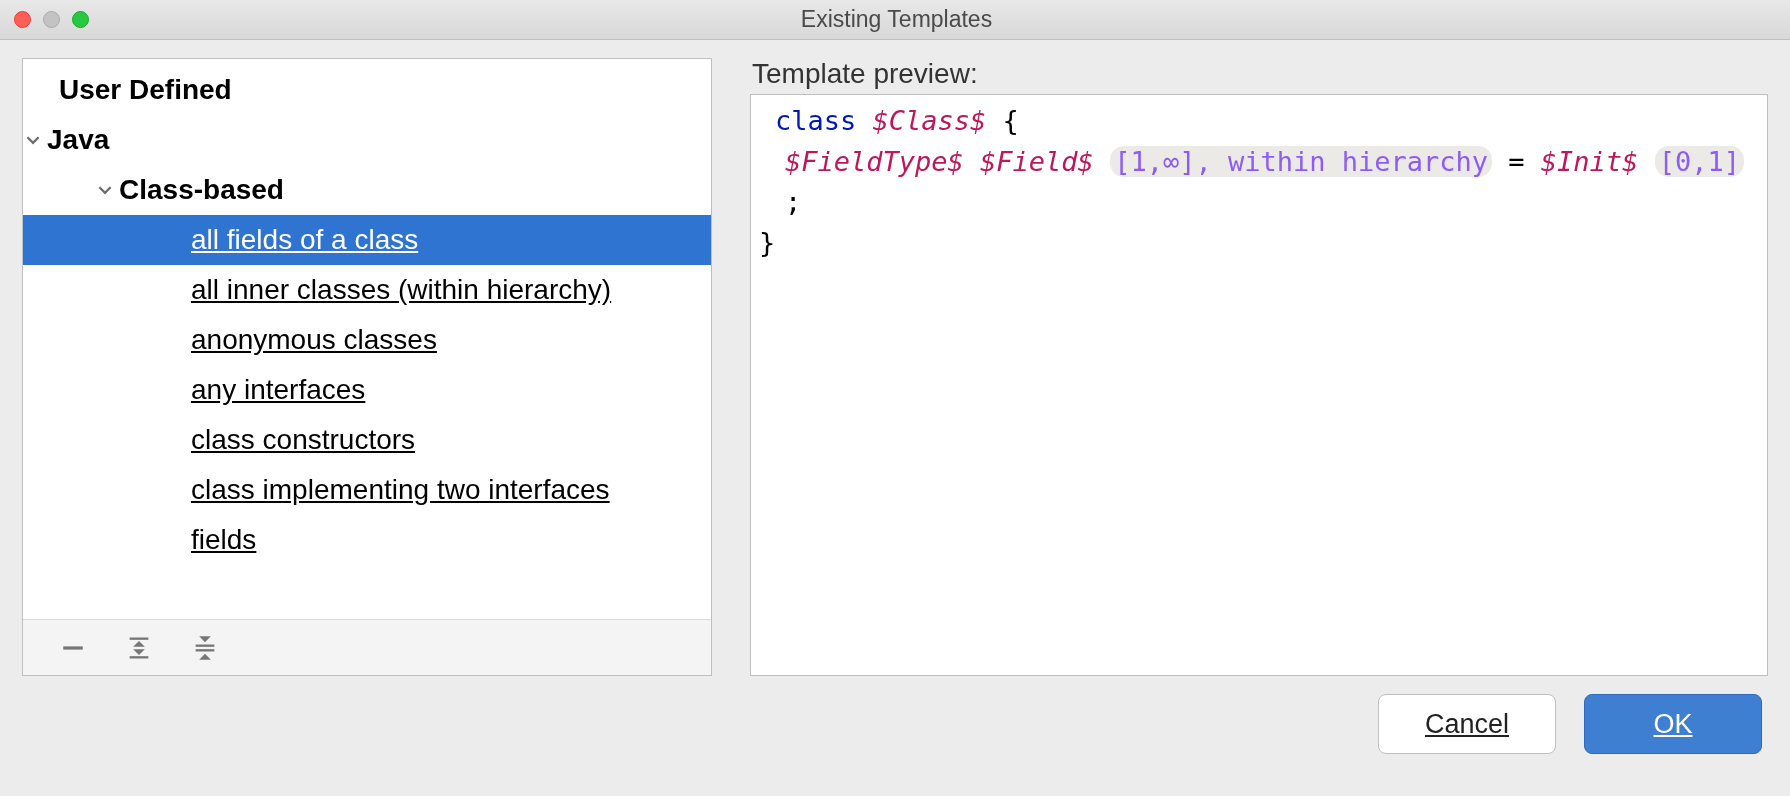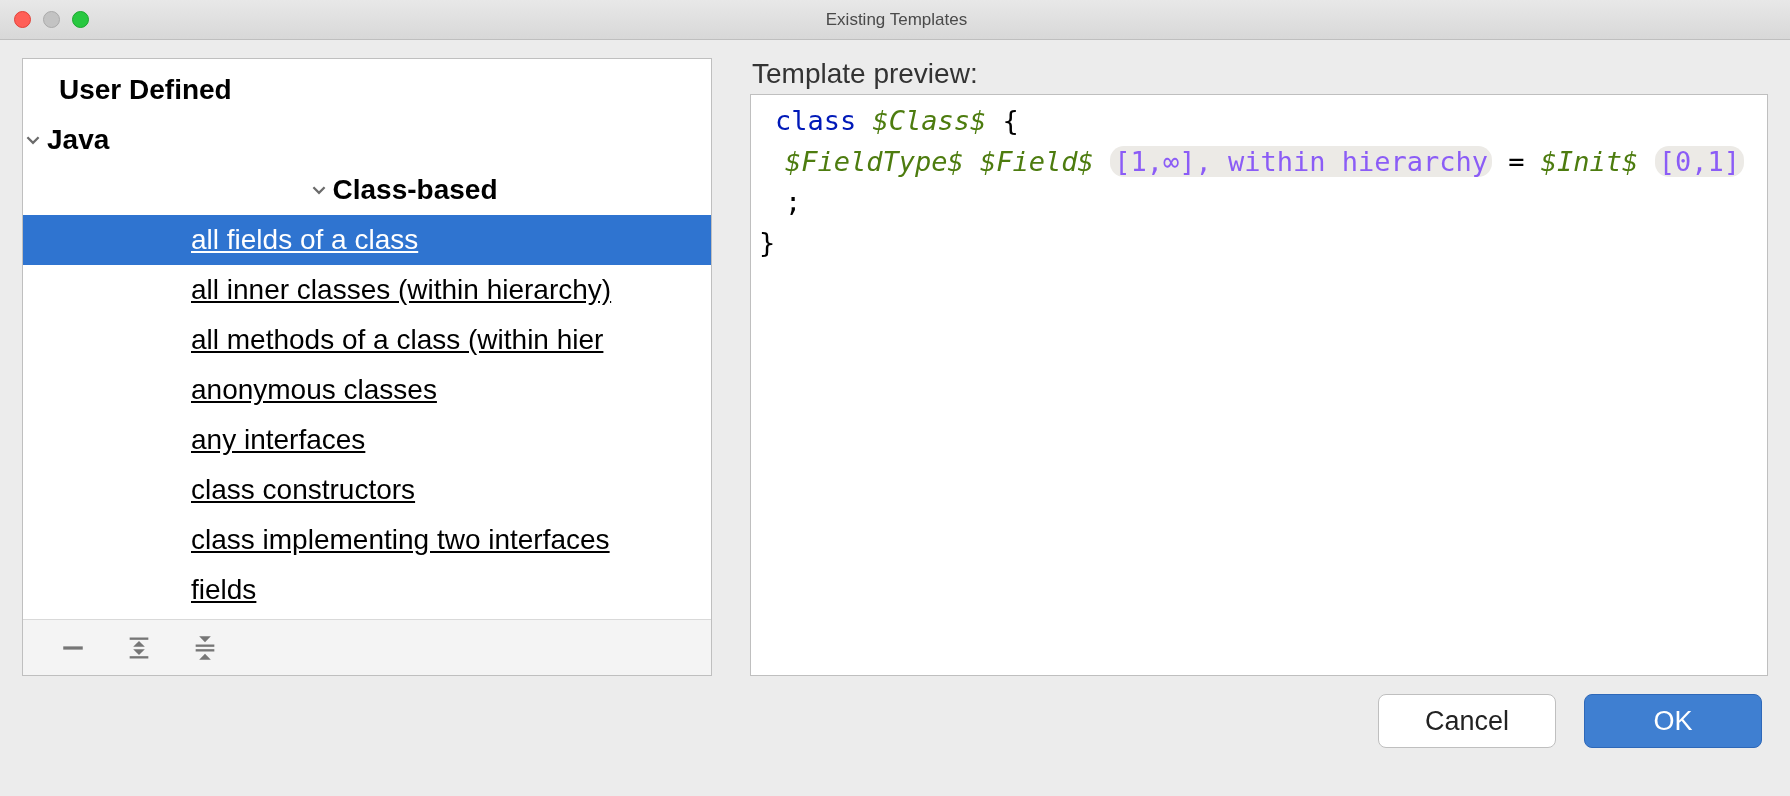--- a/index.html
+++ b/index.html
@@ -27,21 +27,21 @@
 .tl {
   width: 17px; height: 17px; border-radius: 50%;
 }
 .tl.red { background: #ff5f57; border: 1px solid #e14138; }
 .tl.yellow { background: #c3c3c3; border: 1px solid #aaa; }
 .tl.green { background: #28c840; border: 1px solid #1ba82e; }
 .title {
   position: absolute;
   left: 3px; right: 0;
   text-align: center;
-  font-size: 17px;
+  font-size: 23px;
   color: #4a4a4a;
   pointer-events: none;
 }
 .content {
   display: flex;
   padding: 18px 22px 0 22px;
   gap: 6px;
   height: 636px;
 }
 .left-panel {
@@ -70,21 +70,21 @@
   width: 20px;
   display: inline-flex;
   justify-content: center;
   margin-right: 4px;
   color: #6b6b6b;
 }
 .chev svg { width: 14px; height: 14px; }
 .indent-0 { padding-left: 36px; }
 .indent-2 { padding-left: 168px; text-decoration: underline; }
 .row-with-chev-0 { }
-.row-with-chev-1 { padding-left: 72px; justify-content: center; }
+.row-with-chev-1 { padding-left: 72px; }
 .left-toolbar {
   height: 56px;
   border-top: 1px solid #d9d9d9;
   background: #f4f4f4;
   display: flex;
   align-items: center;
   gap: 34px;
   padding-left: 34px;
 }
 .tool-icon {
@@ -109,38 +109,39 @@
   flex: 1;
   background: #fff;
   border: 1px solid #bfbfbf;
   padding: 6px 8px;
   font-family: "Menlo", "Consolas", monospace;
   font-size: 27px;
   line-height: 1.5;
   overflow: hidden;
 }
 .kw { color: #0019b8; margin-left: 16px; }
-.var { color: #4d7c0f; font-style: italic; }
+.var { color: #be185d; font-style: italic; }
 .hint { background: #eceae6; color: #8b5cf6; padding: 0 4px; border-radius: 14px; font-style: normal; }
 .code-indent { padding-left: 26px; display: block; }
 .footer {
   display: flex;
   justify-content: flex-end;
   gap: 28px;
   padding: 18px 28px;
 }
 .btn {
   min-width: 178px;
-  height: 54px;
+  height: 60px;
   border-radius: 8px;
   font-size: 27px;
   display: inline-flex;
   align-items: center;
   justify-content: center;
   cursor: pointer;
+  text-decoration: underline;
 }
 .btn.cancel {
   background: #fff;
   border: 1px solid #bfbfbf;
   color: #222;
 }
 .btn.ok {
   background: #3f7fd1;
   border: 1px solid #2e68b8;
   color: #fff;
@@ -184,23 +185,20 @@
         <span>Class-based</span>
       </div>
 
       <div class="tree-row indent-2 selected">
         <span>all fields of a class</span>
       </div>
       <div class="tree-row indent-2">
         <span>all inner classes (within hierarchy)</span>
       </div>
       <div class="tree-row indent-2">
-        <span>all methods of a class (within hier</span>
-      </div>
-      <div class="tree-row indent-2">
         <span>anonymous classes</span>
       </div>
       <div class="tree-row indent-2">
         <span>any interfaces</span>
       </div>
       <div class="tree-row indent-2">
         <span>class constructors</span>
       </div>
       <div class="tree-row indent-2">
         <span>class implementing two interfaces</span>

